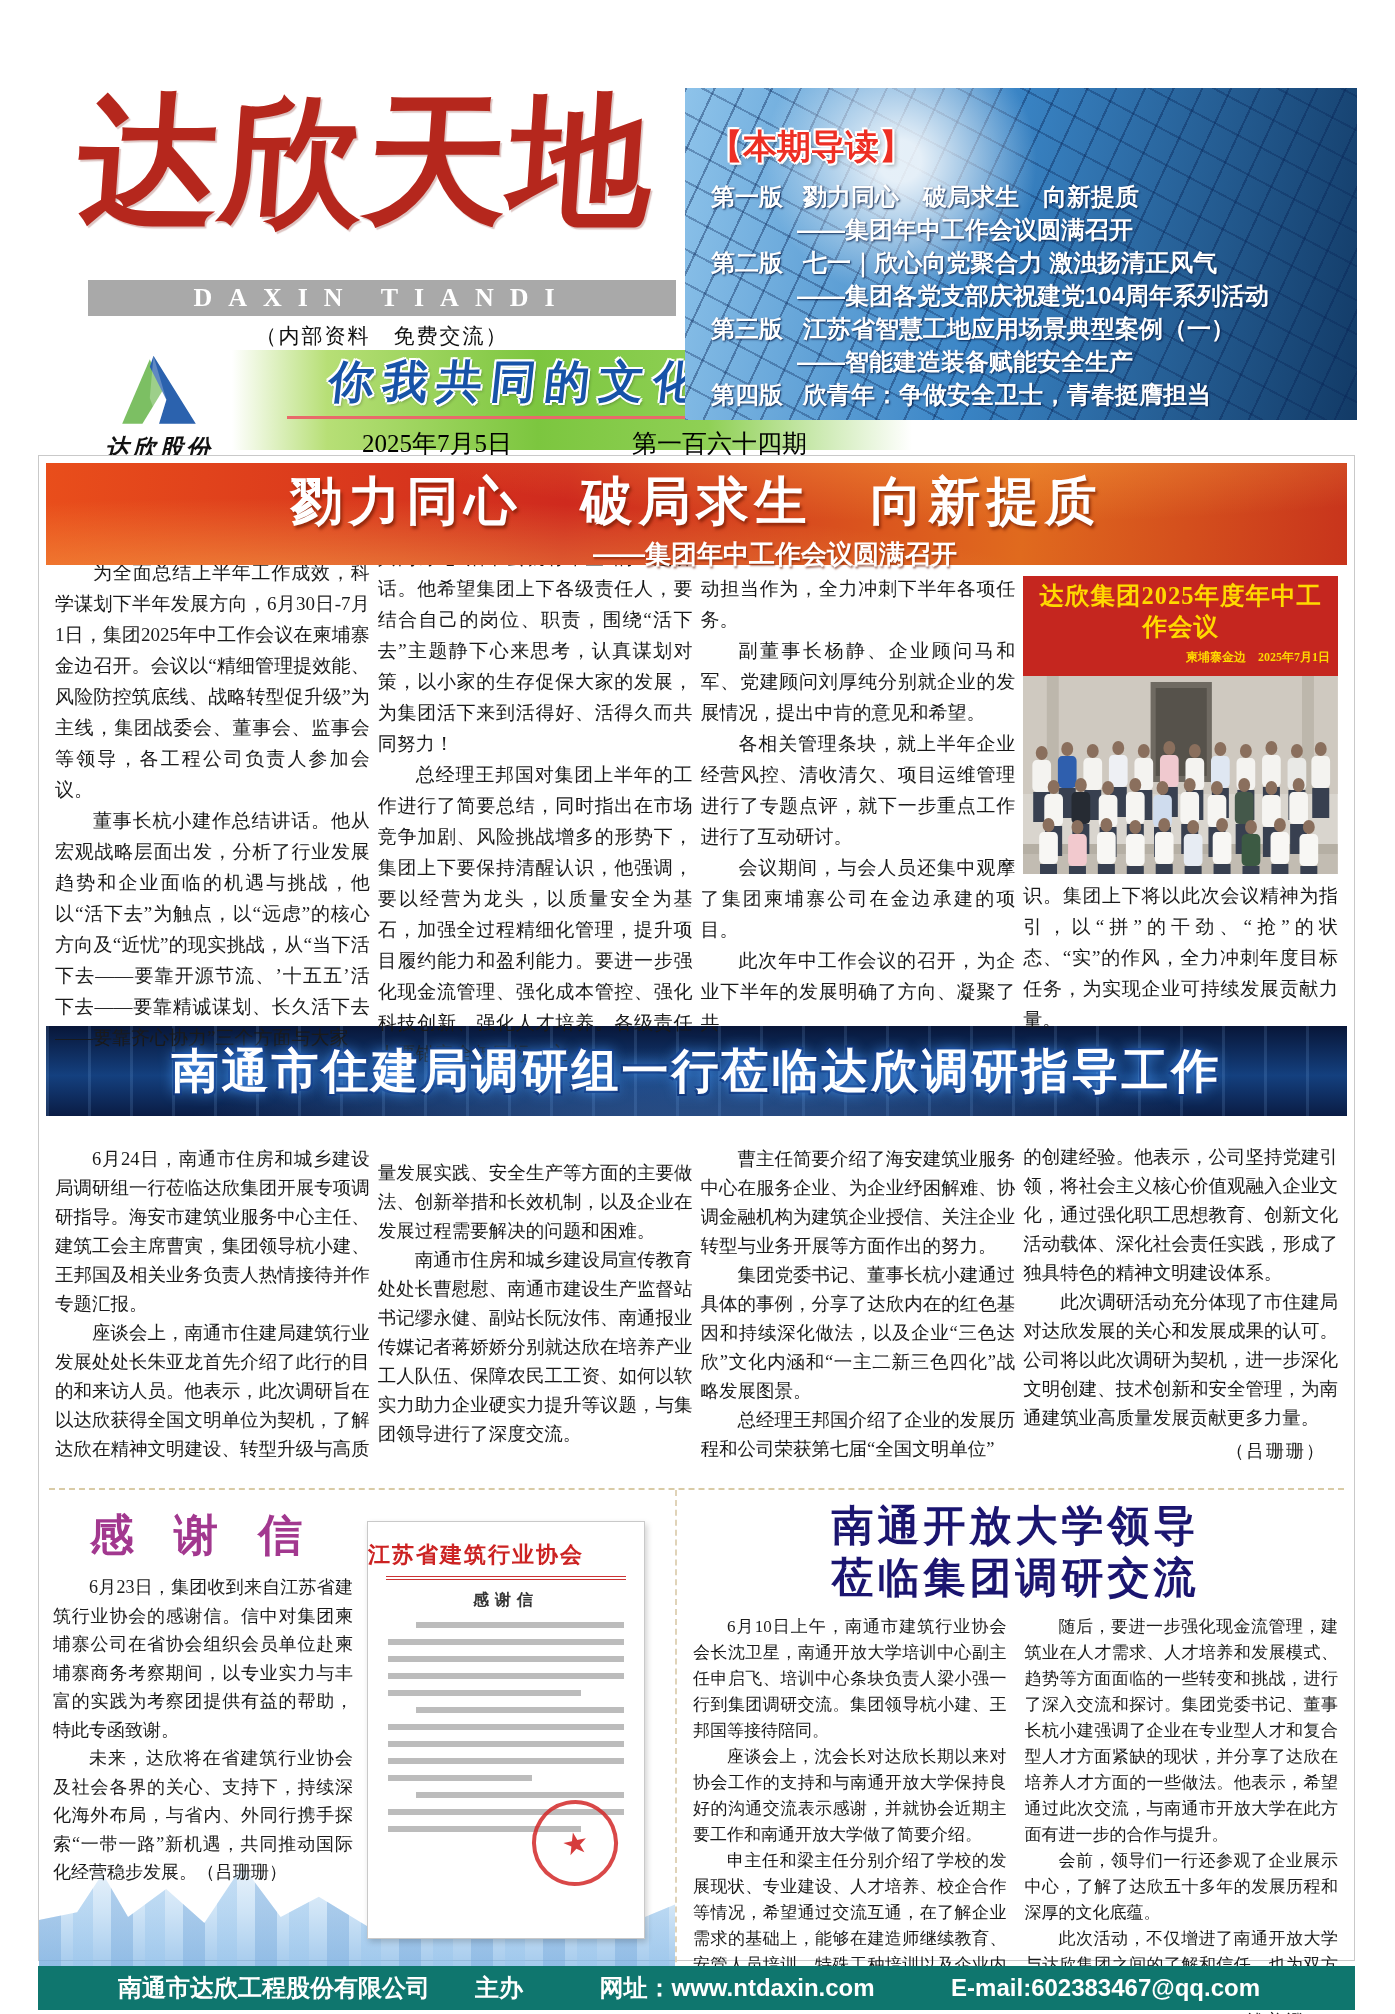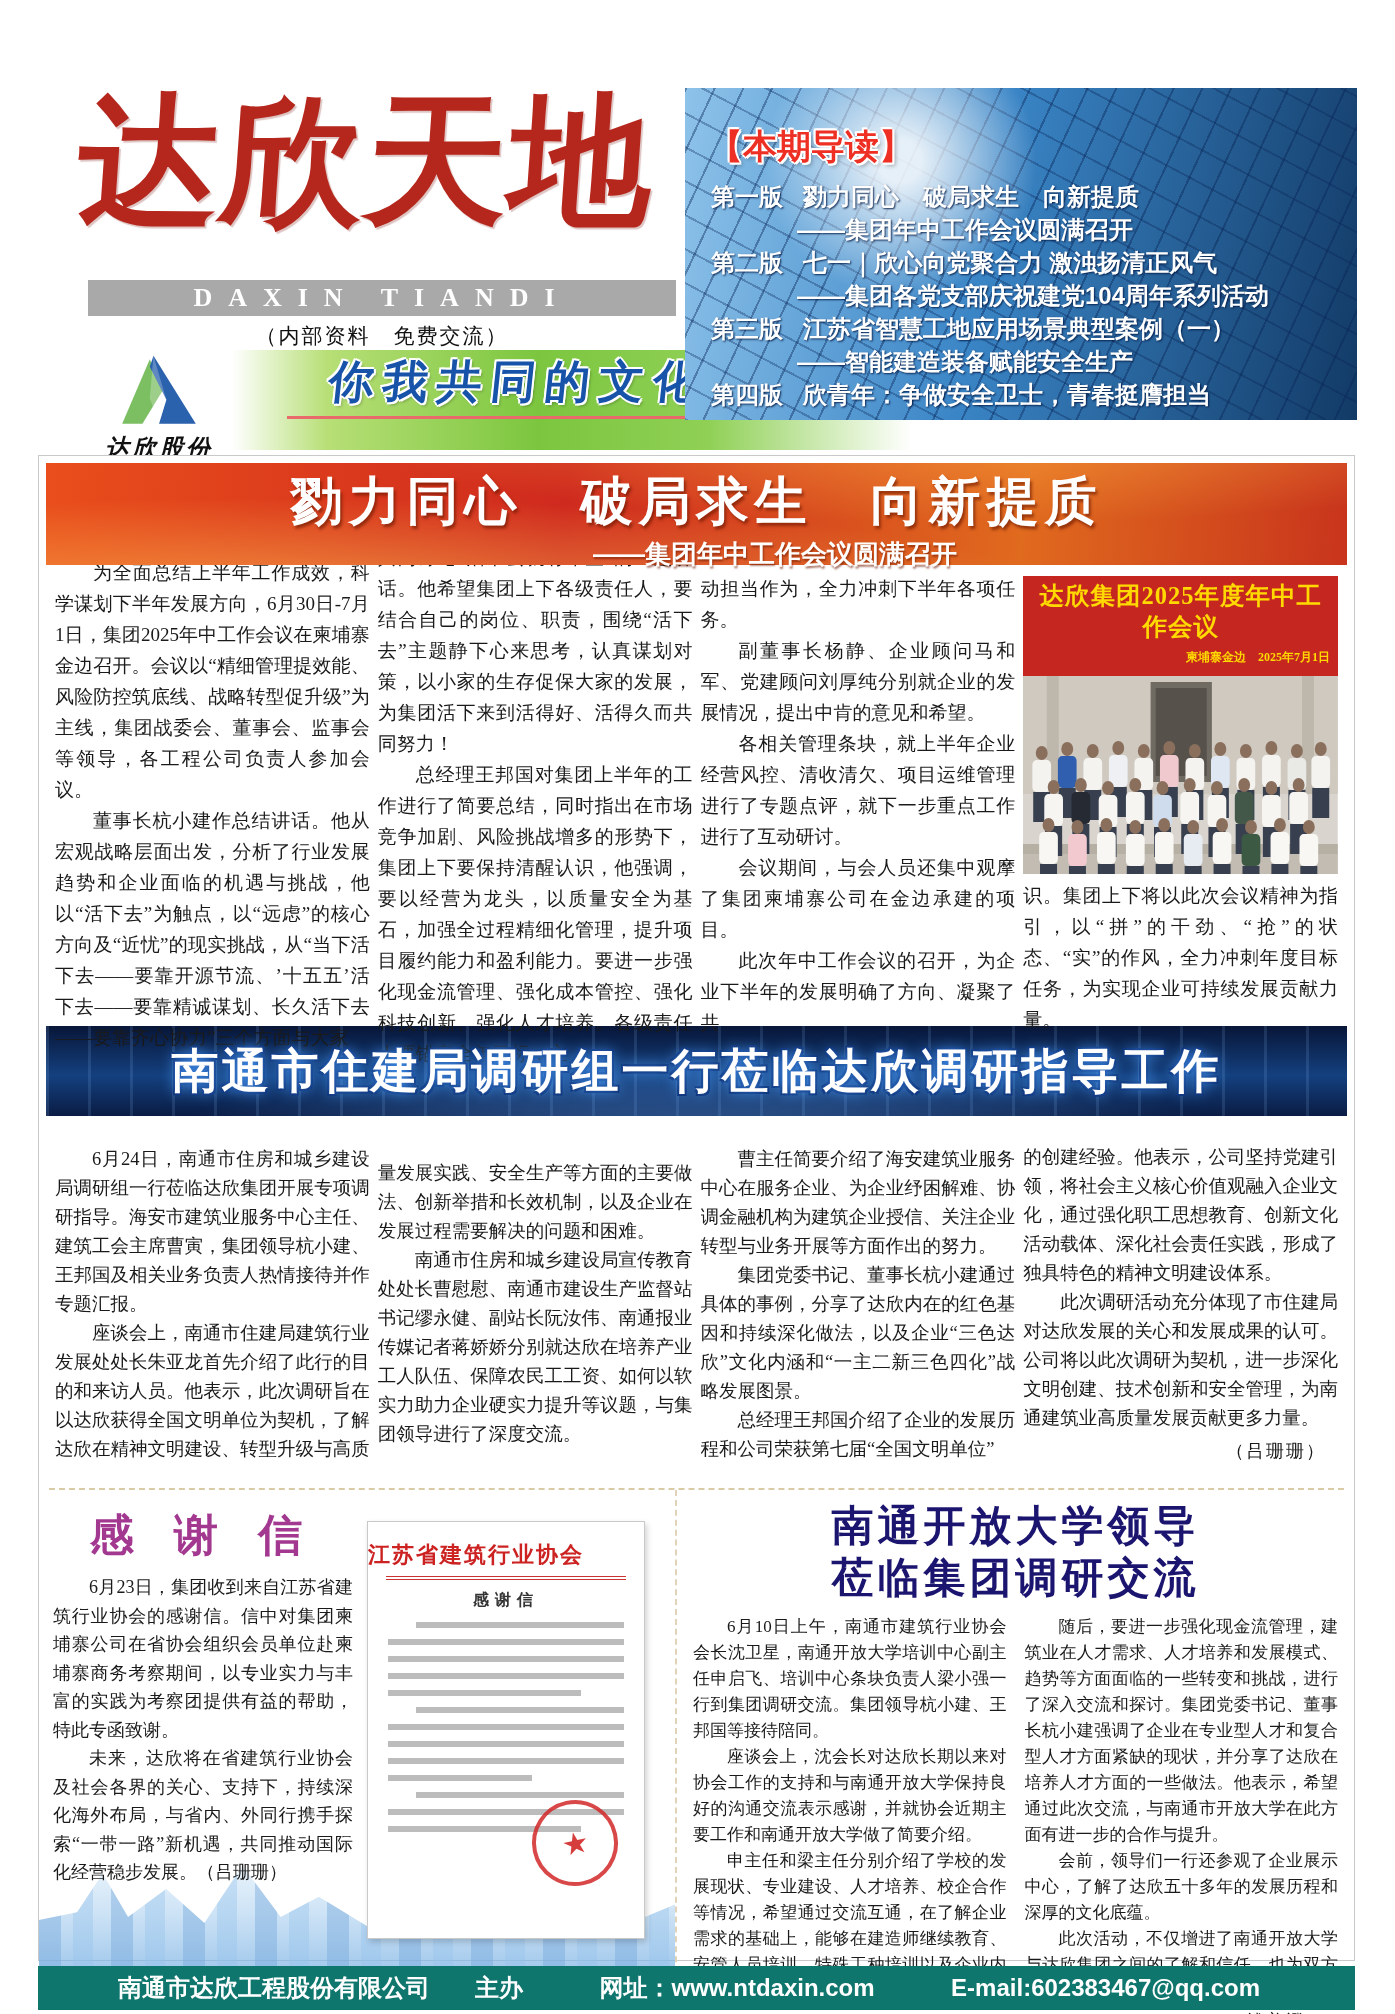--- a/index.html
+++ b/index.html
@@ -125,20 +125,24 @@
       <polygon points="10,84 40,14 54,48 32,84" fill="#7cbf63"></polygon>
       <polygon points="44,10 90,84 50,84 58,58 40,22" fill="#2b62ae"></polygon>
       <polygon points="44,10 58,58 50,84 40,56" fill="#fff" opacity="0.25"></polygon>
     </svg>
     <div class="logo-text">达欣股份</div>
   </div>
 
   <div class="green-banner">
     <div class="slogan">你我共同的文化家园</div>
     <div class="redline"></div>
+    <div class="dateline">
+      <span>2025年7月5日</span>
+      <span>第一百六十四期</span>
+    </div>
   </div>
 
   <div class="digest">
     <div class="dg-title">【本期导读】</div>
     <div class="dg-line">
       <span>第一版</span>
       <span>勠力同心　破局求生　向新提质</span>
     </div>
     <div class="dg-line cont">
       <span>——集团年中工作会议圆满召开</span>

